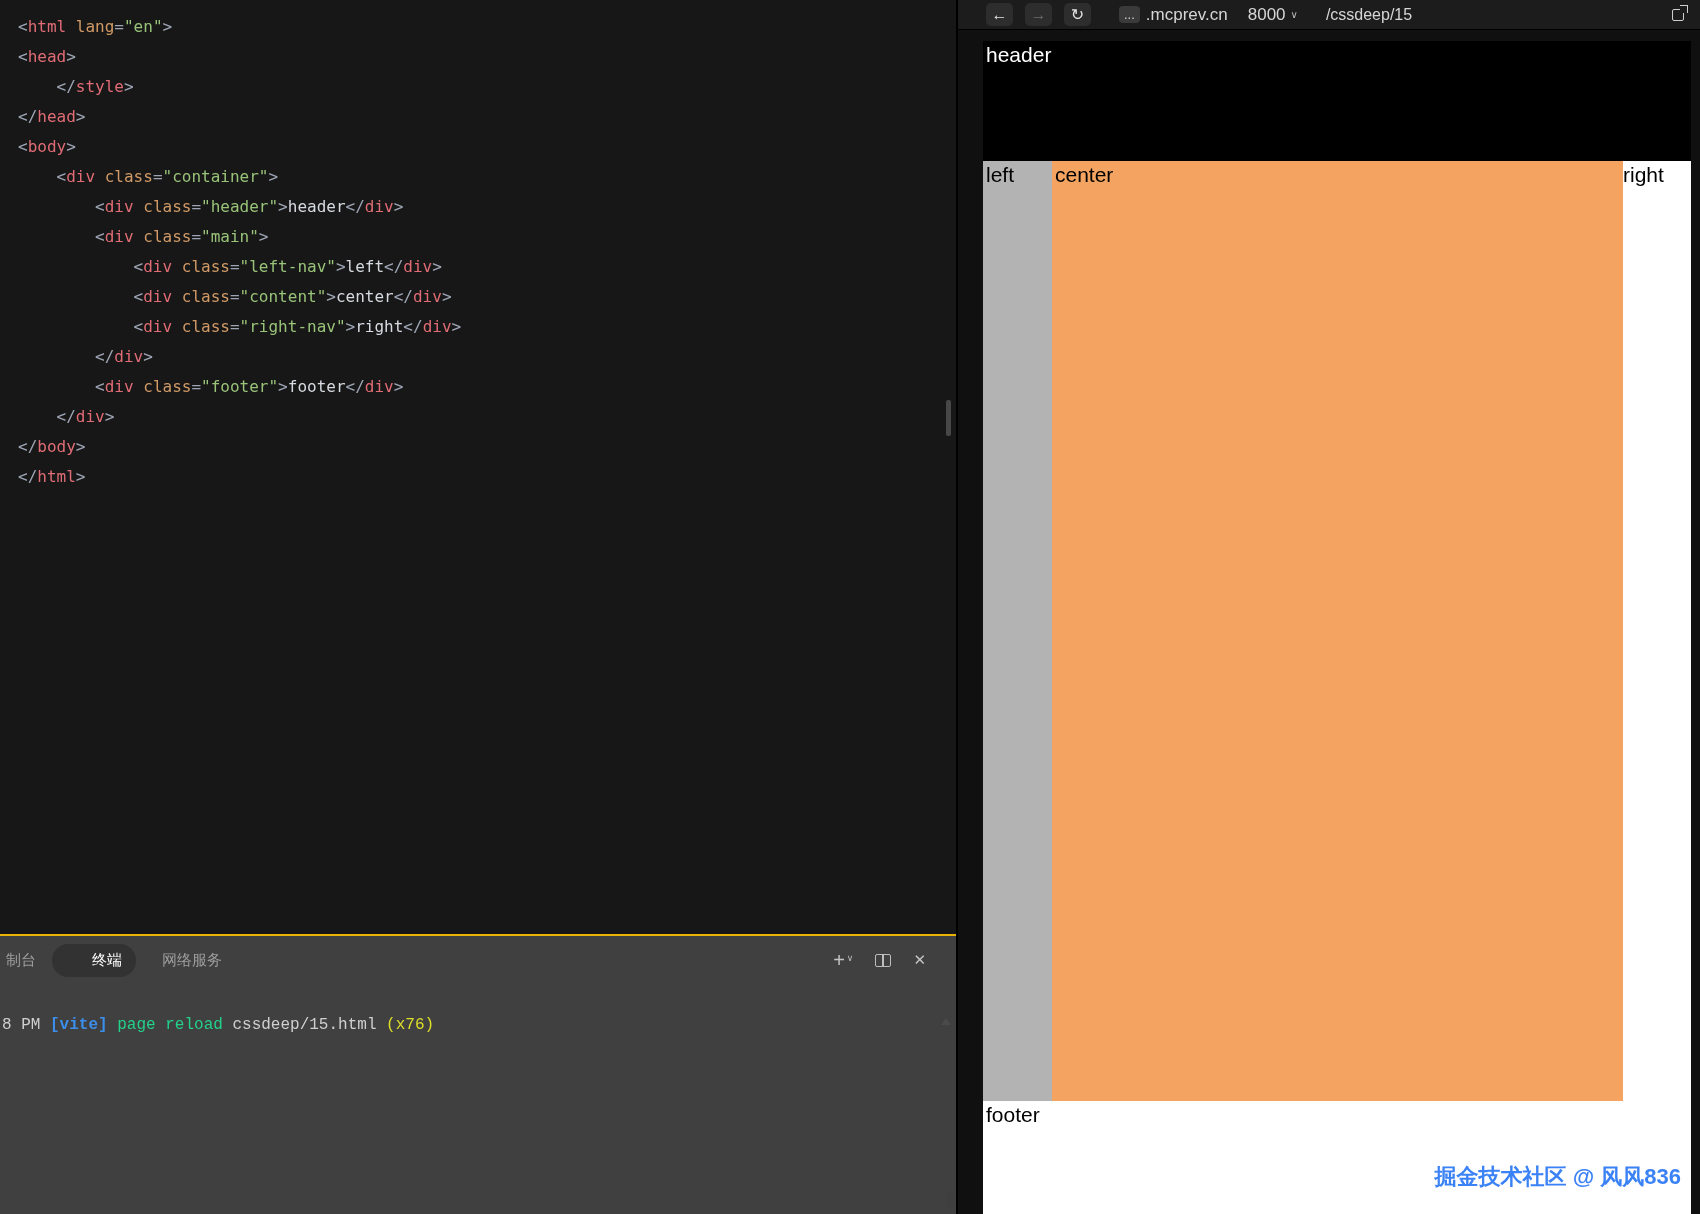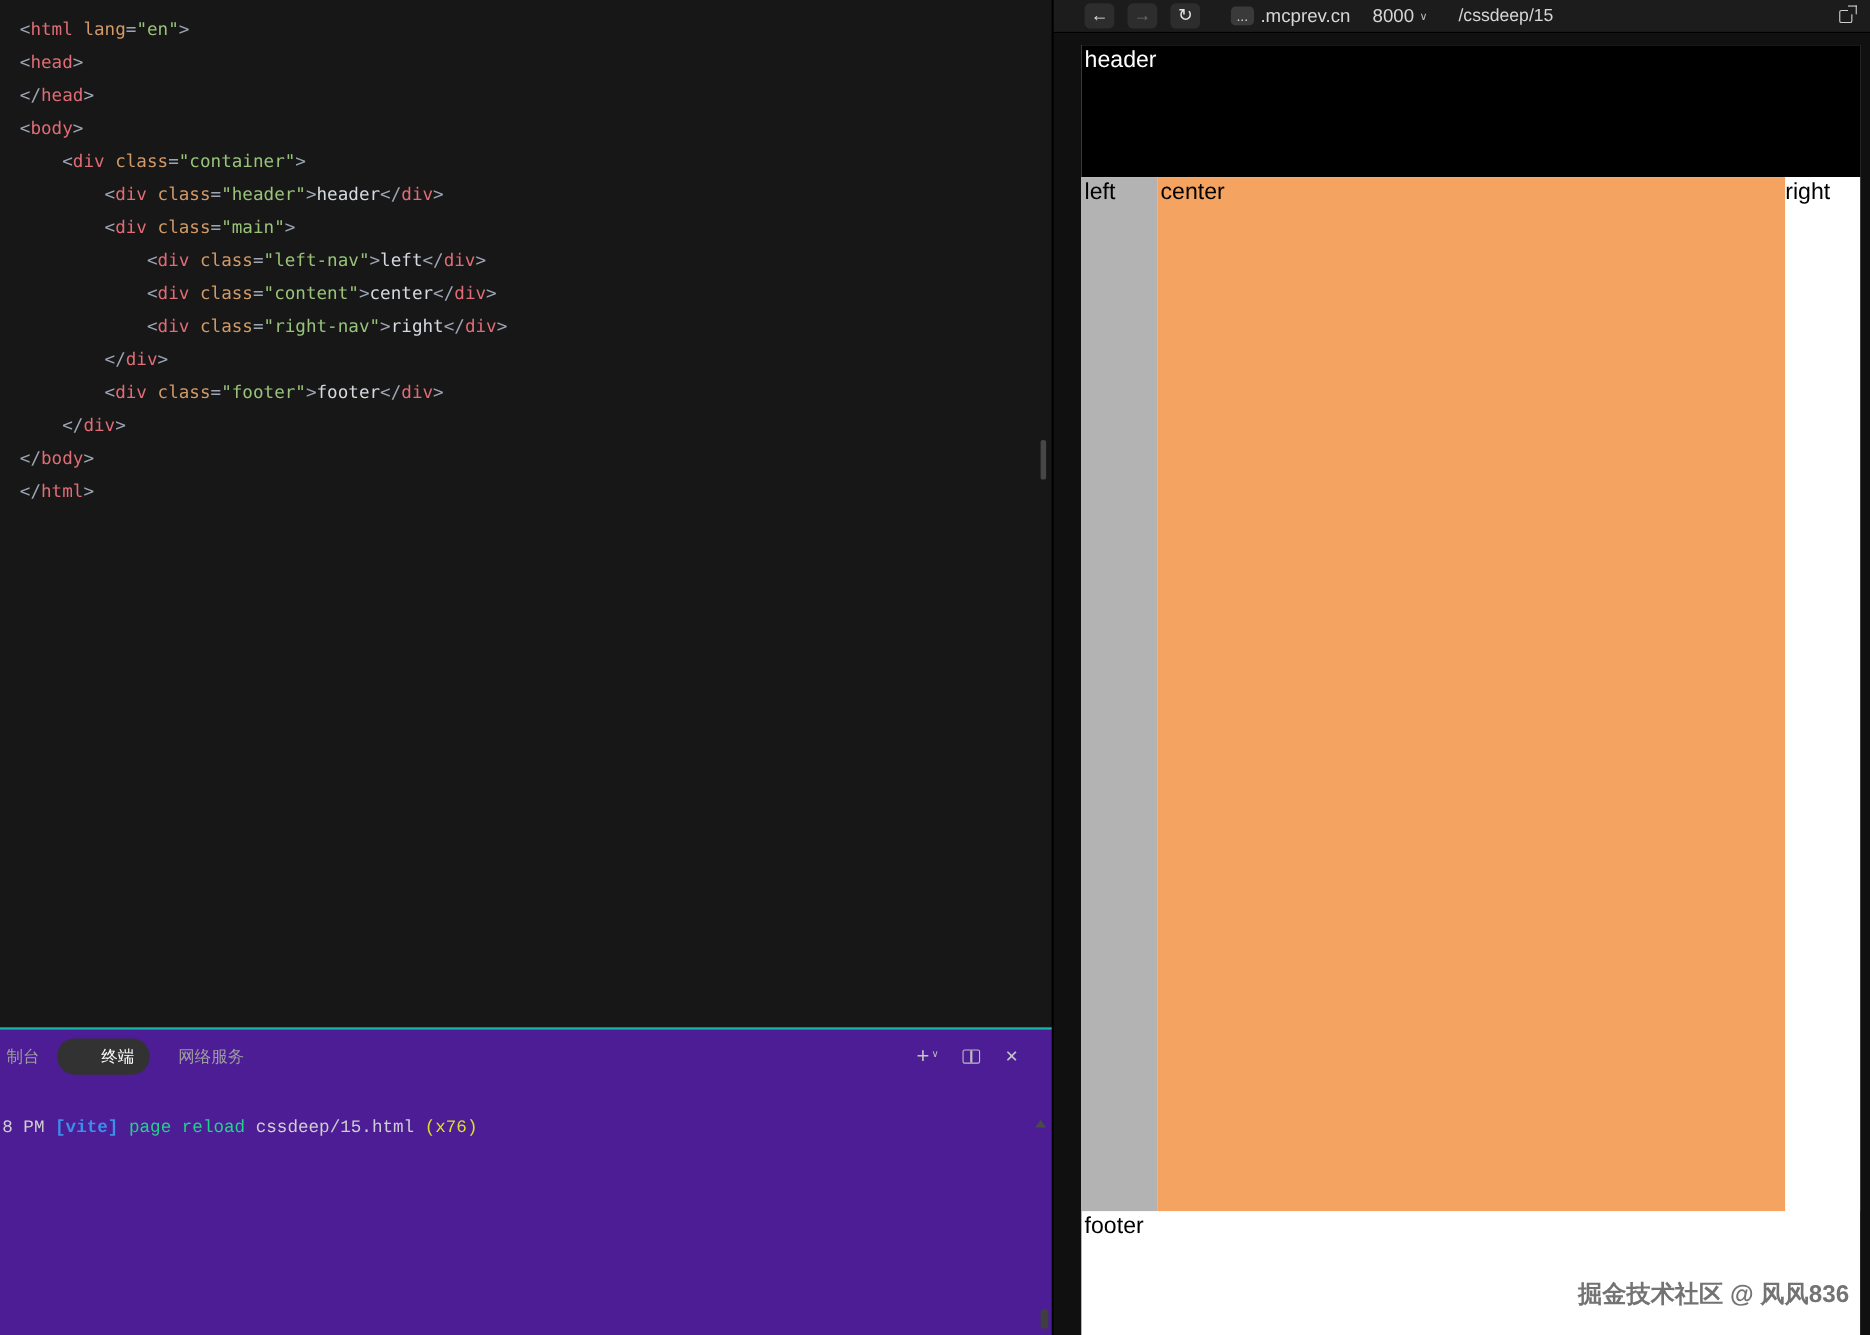--- a/index.html
+++ b/index.html
@@ -15,21 +15,21 @@
   .code-line.clipped { height:17px; overflow:hidden; }
   .code-line.clipped span { position:relative; top:-13px; }
   .tok-punct { color:#9da5b4; }
   .tok-tag   { color:#e06c75; }
   .tok-attr  { color:#d19a66; }
   .tok-str   { color:#98c379; }
   .tok-text  { color:#d7dae0; }
   .editor-scroll-thumb { position:absolute; right:5px; top:400px; width:5px; height:36px; background:#474747; border-radius:2px; }
 
   
-  .terminal-panel { position:absolute; left:0; right:0; top:934px; bottom:0; background:#4c1d95; border-top:2px solid #14b8a6; }
+  .terminal-panel { position:absolute; left:0; right:0; top:934px; bottom:0; background:#404040; border-top:2px solid #eab308; }
   .tabbar { display:flex; align-items:center; height:48px; padding:0 30px 0 4px; gap:12px; }
   .ptab { padding:7px 14px; color:#9d9d9d; font-size:15px; white-space:nowrap; }
   .ptab:first-child { padding-left:2px; padding-right:4px; }
   .ptab.active { background:#323232; color:#ffffff; border-radius:16px;padding-left:40px; }
   .tab-actions { margin-left:auto; display:flex; align-items:center; gap:22px; color:#c5c5c5; }
   .plus-wrap { display:flex; align-items:flex-end; gap:2px; font-size:20px; line-height:18px; }
   .chev { font-size:9px; color:#bdbdbd; position:relative; top:-2px; }
   .split-icon { width:16px; height:13px; border:1.5px solid #bdbdbd; border-radius:2px; position:relative; display:inline-block; }
   .split-icon::after { content:''; position:absolute; left:6px; top:0; bottom:0; width:1.5px; background:#bdbdbd; }
   .close-act { font-size:15px; }
@@ -58,32 +58,33 @@
   .ext-icon::after { content:''; position:absolute; width:7px; height:7px; border-top:1.5px solid #cfcfcf; border-right:1.5px solid #cfcfcf; right:-5px; top:-5px; background:#1c1c1c; }
 
   .viewport { position:absolute; left:25px; right:9px; top:41px; bottom:0; background:#ffffff; }
   .page { height:100%; display:flex; flex-direction:column; color:#000; font-size:21px; }
   .p-header { background:#000; color:#fff; height:120px; padding:2px 3px; }
   .p-main { flex:1; display:flex; }
   .p-left { width:69px; background:#b3b3b3; padding:2px 3px; }
   .p-content { flex:1; background:#f4a460; padding:2px 3px; }
   .p-right { width:68px; background:#ffffff; padding:2px 0; }
   .p-footer { height:113px; padding:2px 3px; position:relative; }
-  .attribution { position:absolute; right:10px; bottom:22px; font-size:22px; font-weight:600; color:#737373; }
+  .attribution { position:absolute; right:10px; bottom:22px; font-size:22px; font-weight:600; color:#3b82f6; }
 </style>
 </head>
 <body>
 
 <div class="app">
 
   <section class="editor-pane">
     <div class="code-area">
       <div>
           <div class="code-line"><span class="tok-punct">&lt;</span><span class="tok-tag">html</span><span class="tok-attr"> lang</span><span class="tok-punct">=</span><span class="tok-str">"en"</span><span class="tok-punct">&gt;</span></div>
           <div class="code-line"><span class="tok-punct">&lt;</span><span class="tok-tag">head</span><span class="tok-punct">&gt;</span></div>
+          <div class="code-line"><span class="tok-punct">    &lt;/</span><span class="tok-tag">style</span><span class="tok-punct">&gt;</span></div>
           <div class="code-line"><span class="tok-punct">&lt;/</span><span class="tok-tag">head</span><span class="tok-punct">&gt;</span></div>
           <div class="code-line"><span class="tok-punct">&lt;</span><span class="tok-tag">body</span><span class="tok-punct">&gt;</span></div>
           <div class="code-line"><span class="tok-punct">    &lt;</span><span class="tok-tag">div</span><span class="tok-attr"> class</span><span class="tok-punct">=</span><span class="tok-str">"container"</span><span class="tok-punct">&gt;</span></div>
           <div class="code-line"><span class="tok-punct">        &lt;</span><span class="tok-tag">div</span><span class="tok-attr"> class</span><span class="tok-punct">=</span><span class="tok-str">"header"</span><span class="tok-punct">&gt;</span><span class="tok-text">header</span><span class="tok-punct">&lt;/</span><span class="tok-tag">div</span><span class="tok-punct">&gt;</span></div>
           <div class="code-line"><span class="tok-punct">        &lt;</span><span class="tok-tag">div</span><span class="tok-attr"> class</span><span class="tok-punct">=</span><span class="tok-str">"main"</span><span class="tok-punct">&gt;</span></div>
           <div class="code-line"><span class="tok-punct">            &lt;</span><span class="tok-tag">div</span><span class="tok-attr"> class</span><span class="tok-punct">=</span><span class="tok-str">"left-nav"</span><span class="tok-punct">&gt;</span><span class="tok-text">left</span><span class="tok-punct">&lt;/</span><span class="tok-tag">div</span><span class="tok-punct">&gt;</span></div>
           <div class="code-line"><span class="tok-punct">            &lt;</span><span class="tok-tag">div</span><span class="tok-attr"> class</span><span class="tok-punct">=</span><span class="tok-str">"content"</span><span class="tok-punct">&gt;</span><span class="tok-text">center</span><span class="tok-punct">&lt;/</span><span class="tok-tag">div</span><span class="tok-punct">&gt;</span></div>
           <div class="code-line"><span class="tok-punct">            &lt;</span><span class="tok-tag">div</span><span class="tok-attr"> class</span><span class="tok-punct">=</span><span class="tok-str">"right-nav"</span><span class="tok-punct">&gt;</span><span class="tok-text">right</span><span class="tok-punct">&lt;/</span><span class="tok-tag">div</span><span class="tok-punct">&gt;</span></div>
           <div class="code-line"><span class="tok-punct">        &lt;/</span><span class="tok-tag">div</span><span class="tok-punct">&gt;</span></div>
           <div class="code-line"><span class="tok-punct">        &lt;</span><span class="tok-tag">div</span><span class="tok-attr"> class</span><span class="tok-punct">=</span><span class="tok-str">"footer"</span><span class="tok-punct">&gt;</span><span class="tok-text">footer</span><span class="tok-punct">&lt;/</span><span class="tok-tag">div</span><span class="tok-punct">&gt;</span></div>

